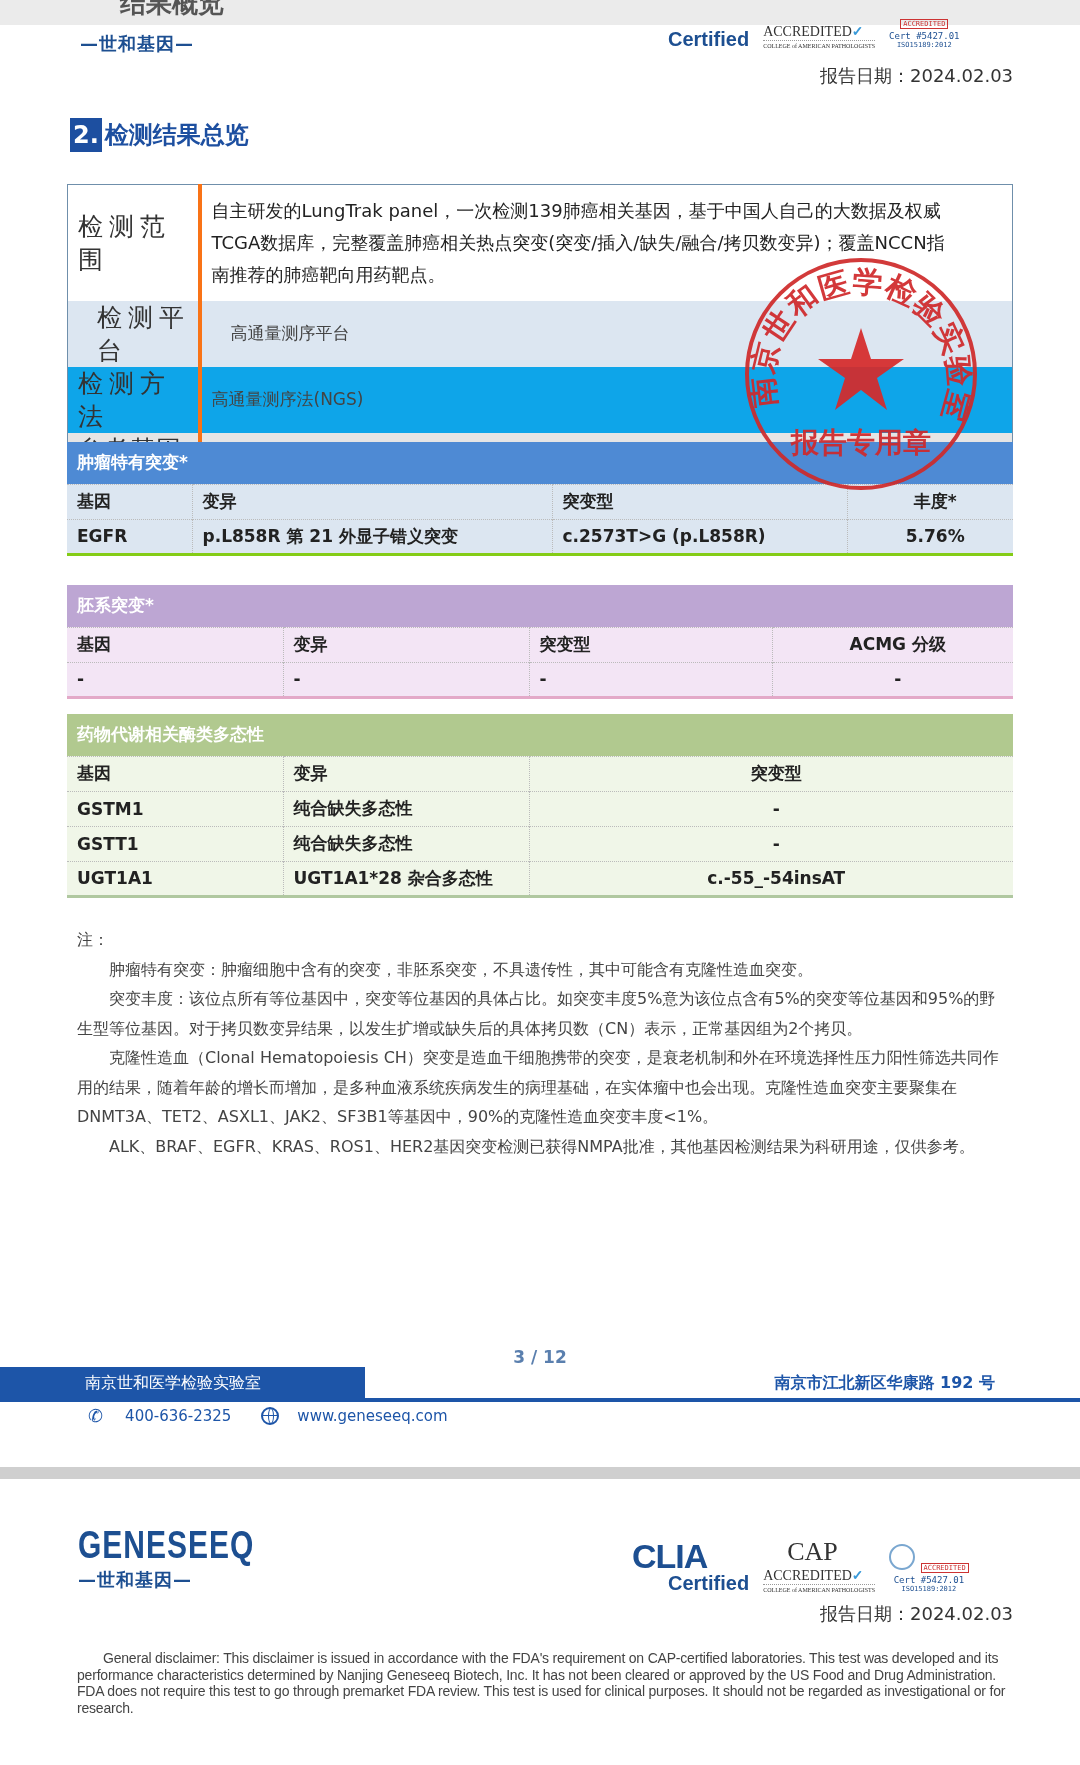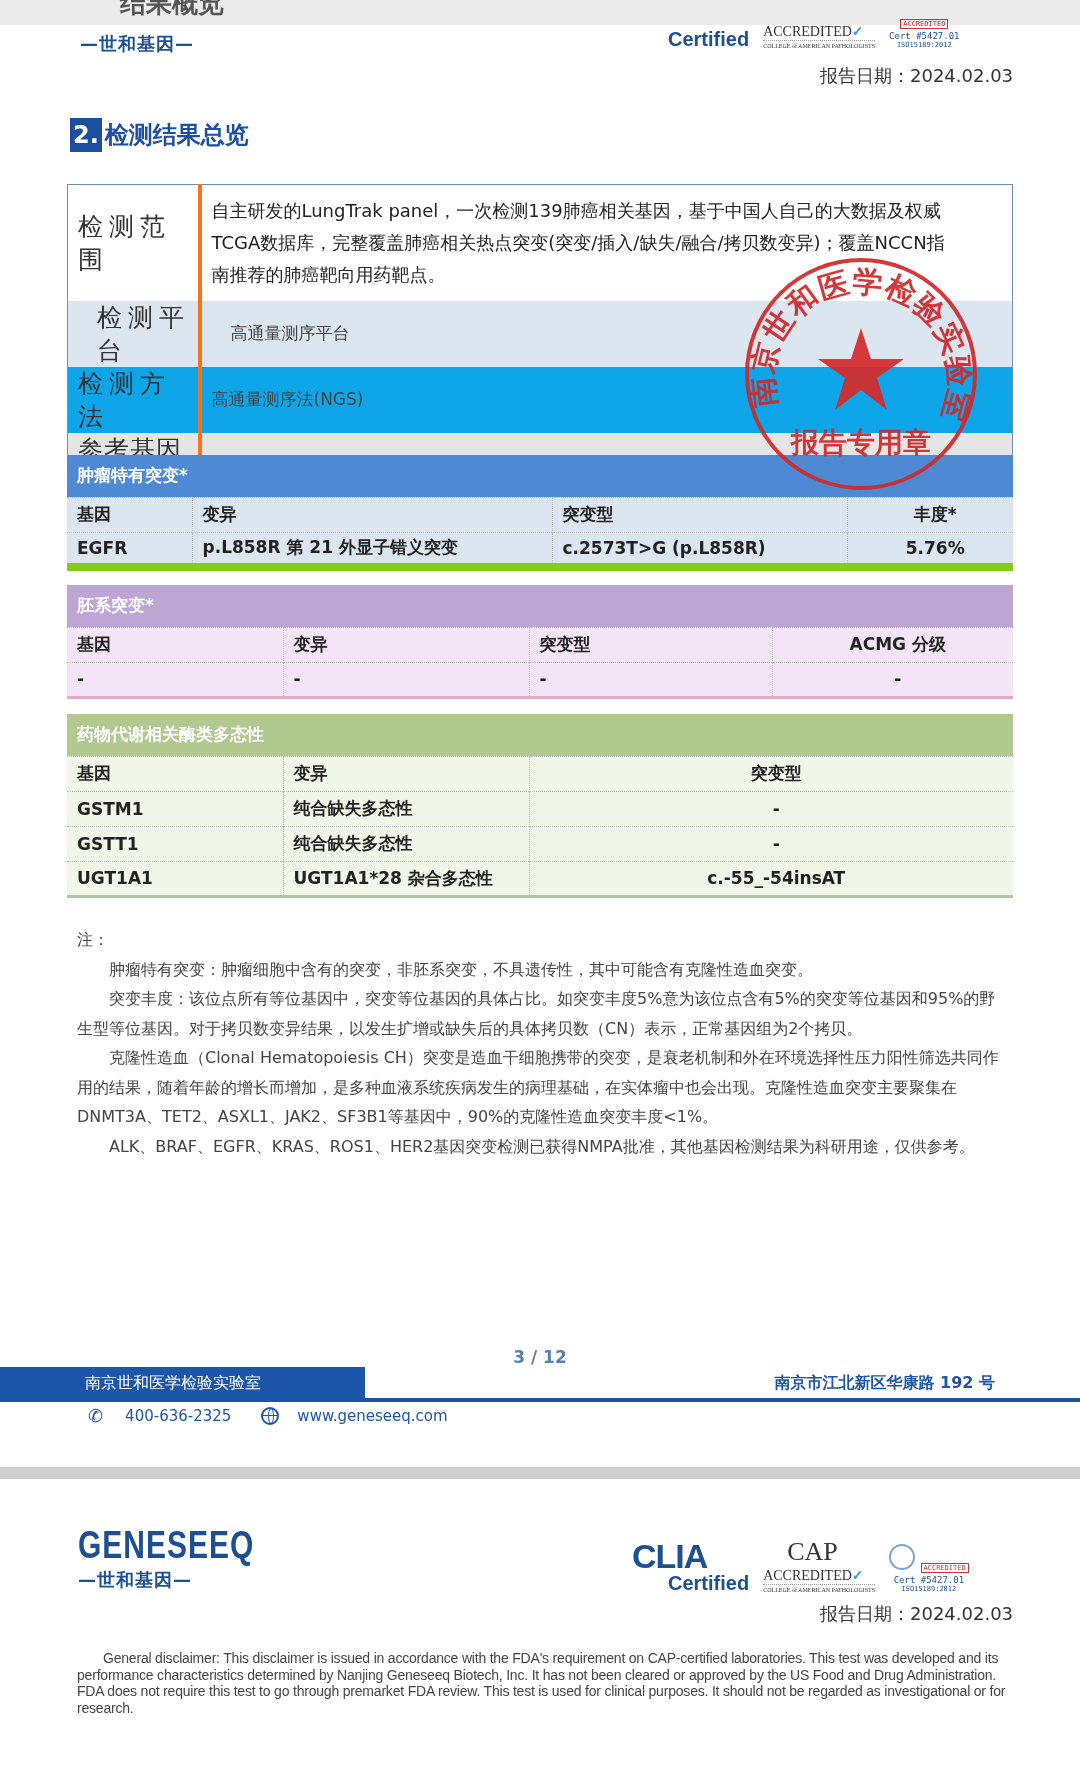--- a/index.html
+++ b/index.html
@@ -40,21 +40,21 @@
   .overview tr.r3 td { height: 51px; background: #e5e5e5; }
 
   .stamp { position: absolute; left: 745px; top: 258px; width: 232px; height: 232px; border: 4px solid #cf2a2a; border-radius: 50%; color: #d0282a; pointer-events: none; opacity: 0.92; }
   .stamp svg { position: absolute; left: 0; top: 0; }
 
   .rtable { position: absolute; left: 67px; width: 946px; border-collapse: collapse; }
   .rtable .head td { color: #fff; font-weight: bold; font-size: 17px; height: 42px; padding-left: 10px; }
   .rtable .colhead td, .rtable .row td { font-weight: bold; font-size: 17px; height: 35px; padding-left: 10px; border-right: 1px dotted #bbb; border-top: 1px dotted #bbb; }
   .rtable .colhead td:last-child, .rtable .row td:last-child { border-right: none; text-align: center; }
 
-  .t-blue { top: 455px; border-bottom: 8px solid #84cc16; }
+  .t-blue { top: 442px; border-bottom: 3px solid #84cc16; }
   .t-blue .head td { background: #4e8ad4; }
   .t-blue .colhead td, .t-blue .row td { background: #dce6f1; color: #222; }
 
   .t-purple { top: 585px; border-bottom: 3px solid #e3a9c8; }
   .t-purple .head td { background: #bda6d3; }
   .t-purple .colhead td, .t-purple .row td { background: #f3e5f5; color: #222; }
 
   .t-green { top: 714px; border-bottom: 3px solid #b0c8a0; }
   .t-green .head td { background: #b1c98f; }
   .t-green .colhead td, .t-green .row td { background: #f0f6e8; color: #222; }

